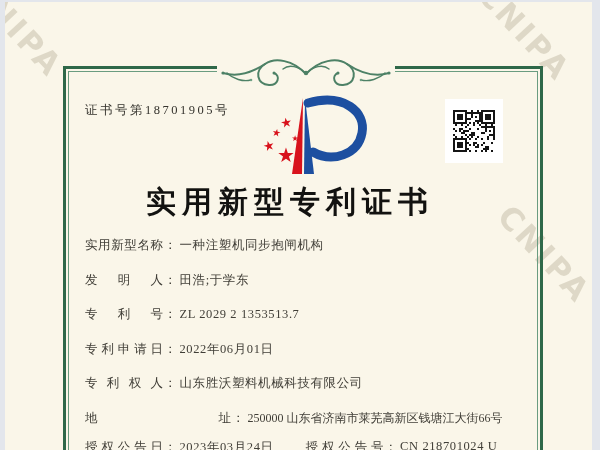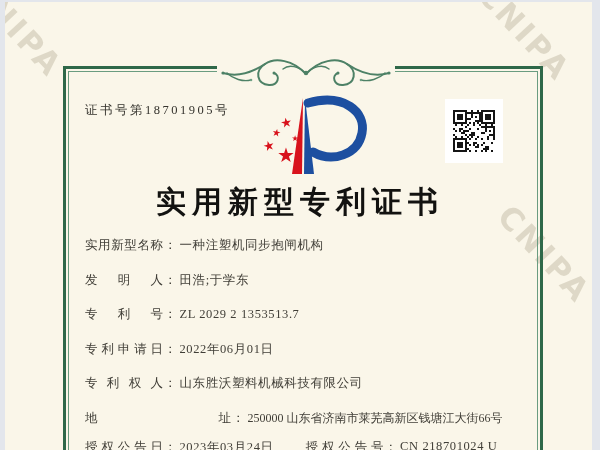--- a/index.html
+++ b/index.html
@@ -50,21 +50,21 @@
   
   #logo{position:absolute;left:243px;top:88px;width:128px;height:90px;}
   
   #qr{
     position:absolute;left:440px;top:97px;width:58px;height:64px;
     background:#ffffff;display:flex;align-items:center;justify-content:center;
   }
   #qr svg{width:42px;height:44px;}
   
   #title{
-    position:absolute;left:58px;top:180px;width:474px;
+    position:absolute;left:48px;top:180px;width:474px;
     text-align:center;margin:0;
     font-size:30px;font-weight:bold;color:#121210;
     letter-spacing:6px;white-space:nowrap;
   }
   
   #fields{position:absolute;left:80px;top:235px;width:440px;}
   .row{height:34.6px;font-size:12.5px;color:#403e37;white-space:nowrap;}
   .lab{
     display:inline-flex;justify-content:space-between;
     width:78px;vertical-align:top;

